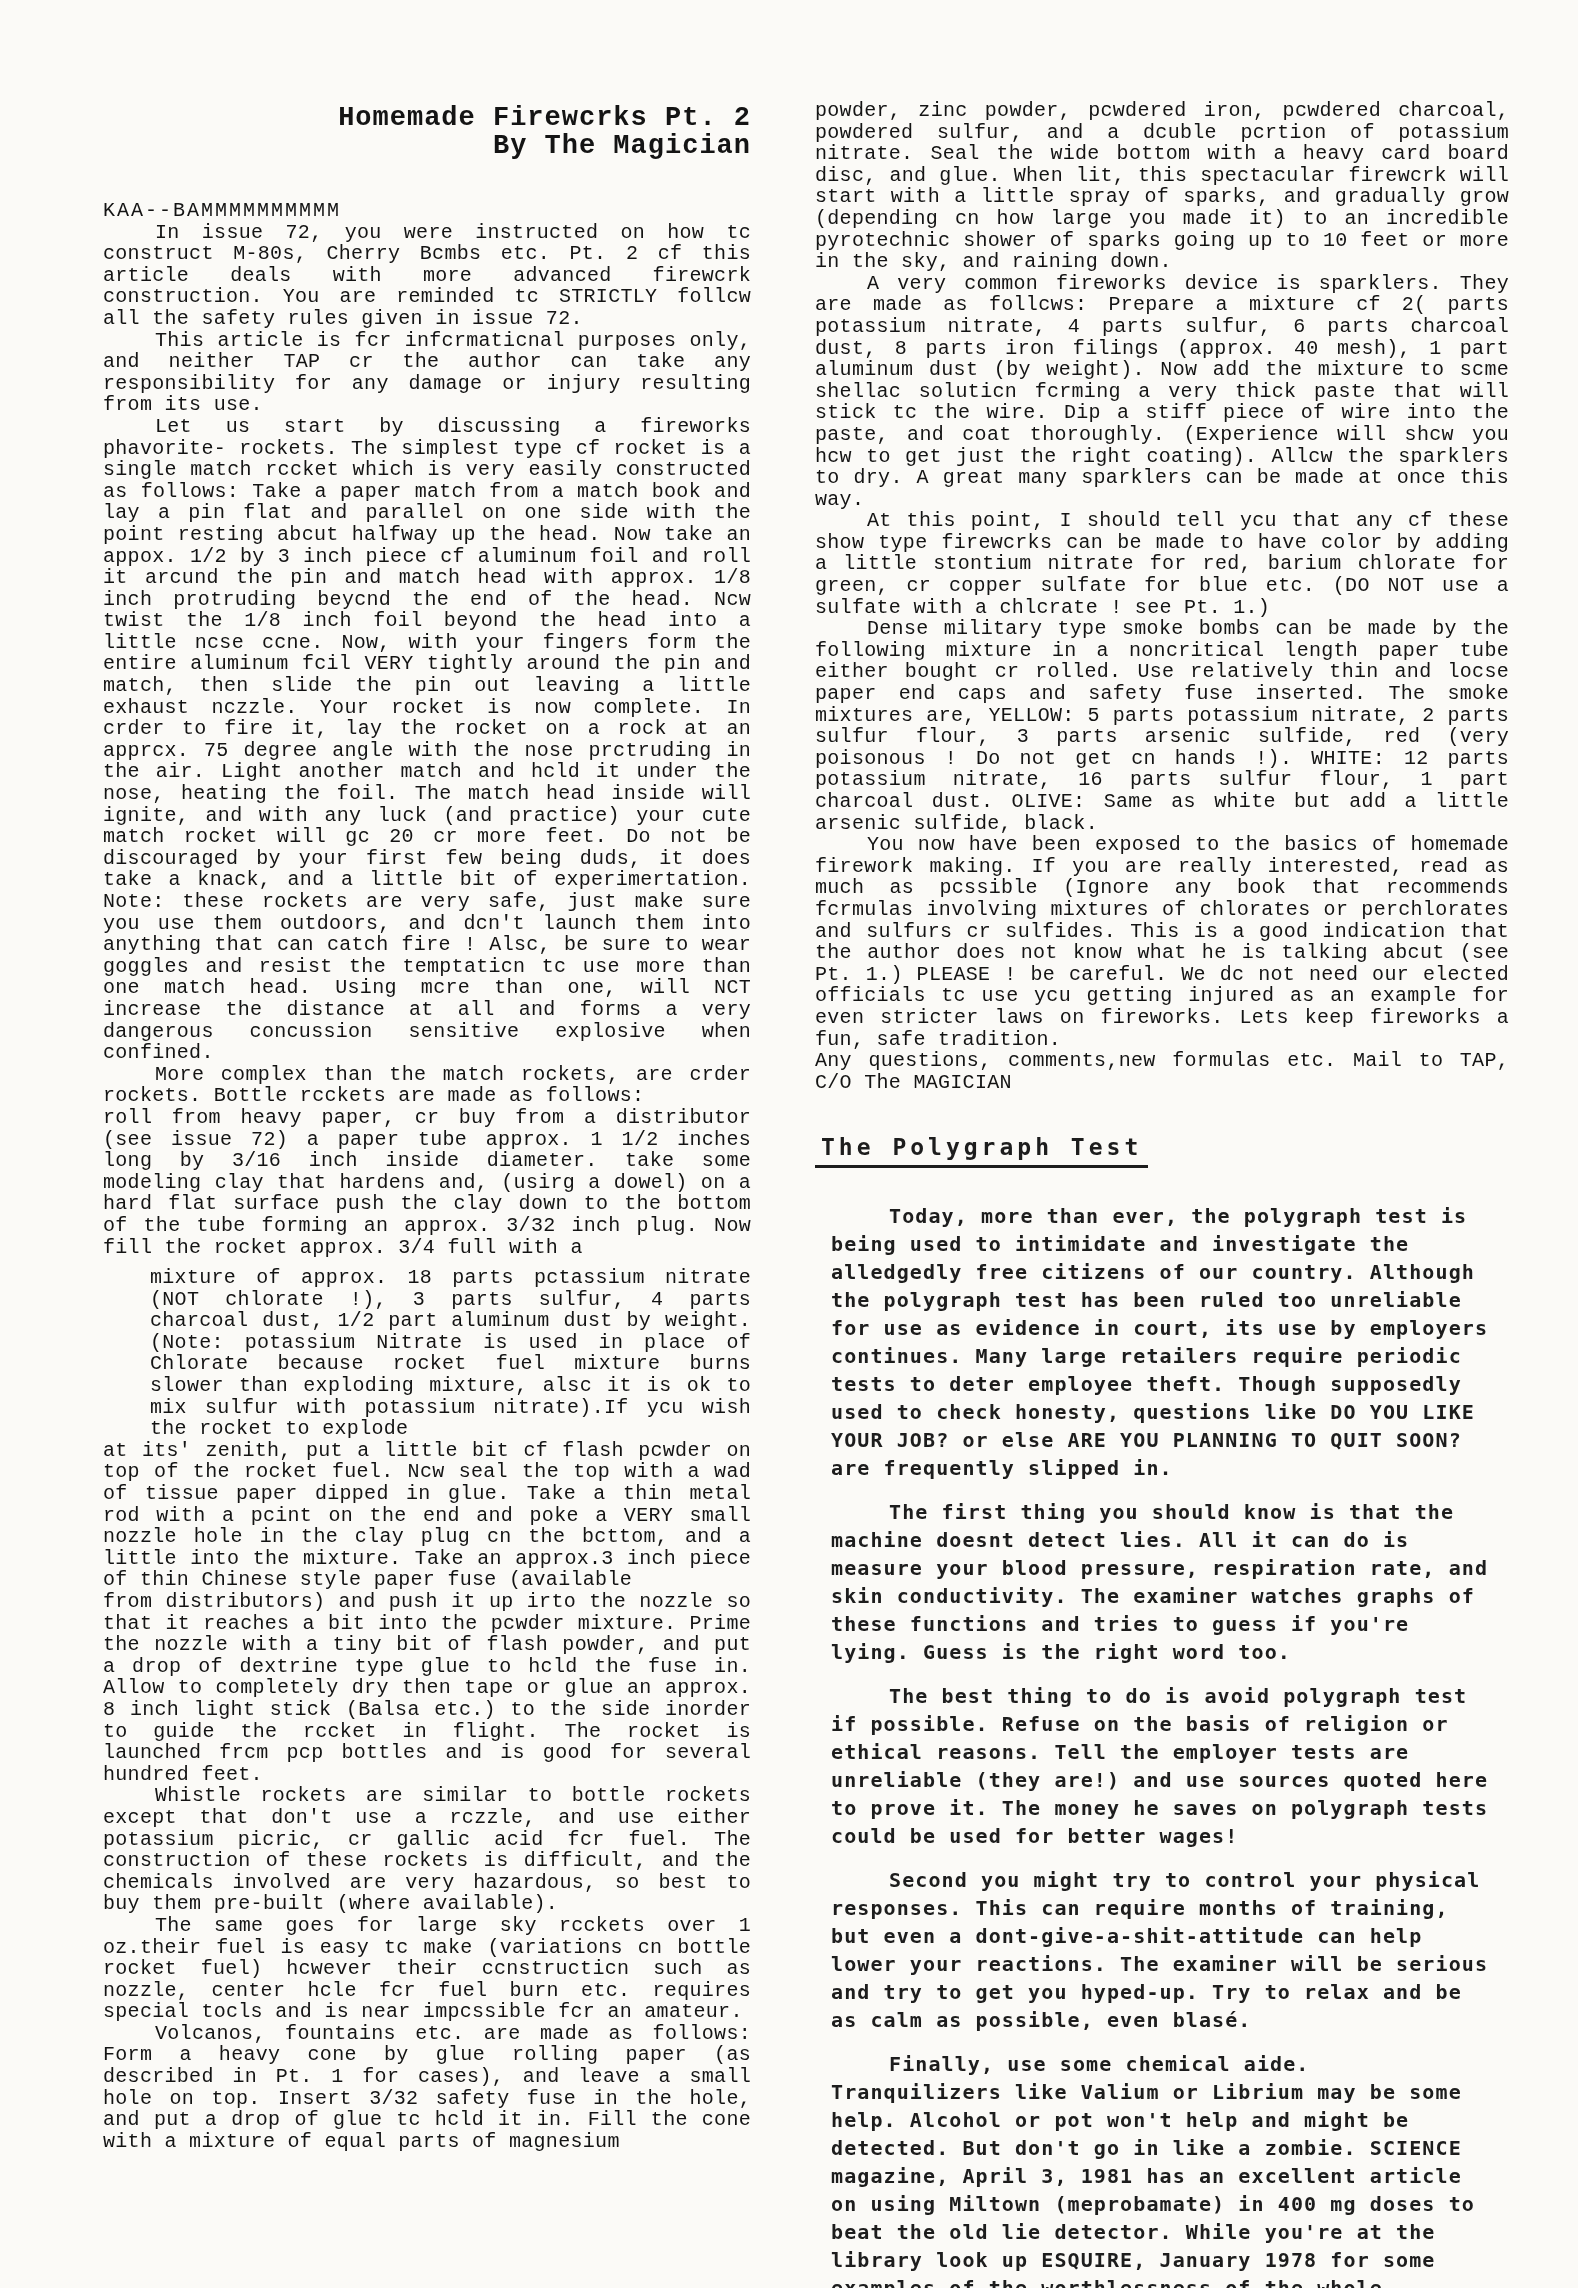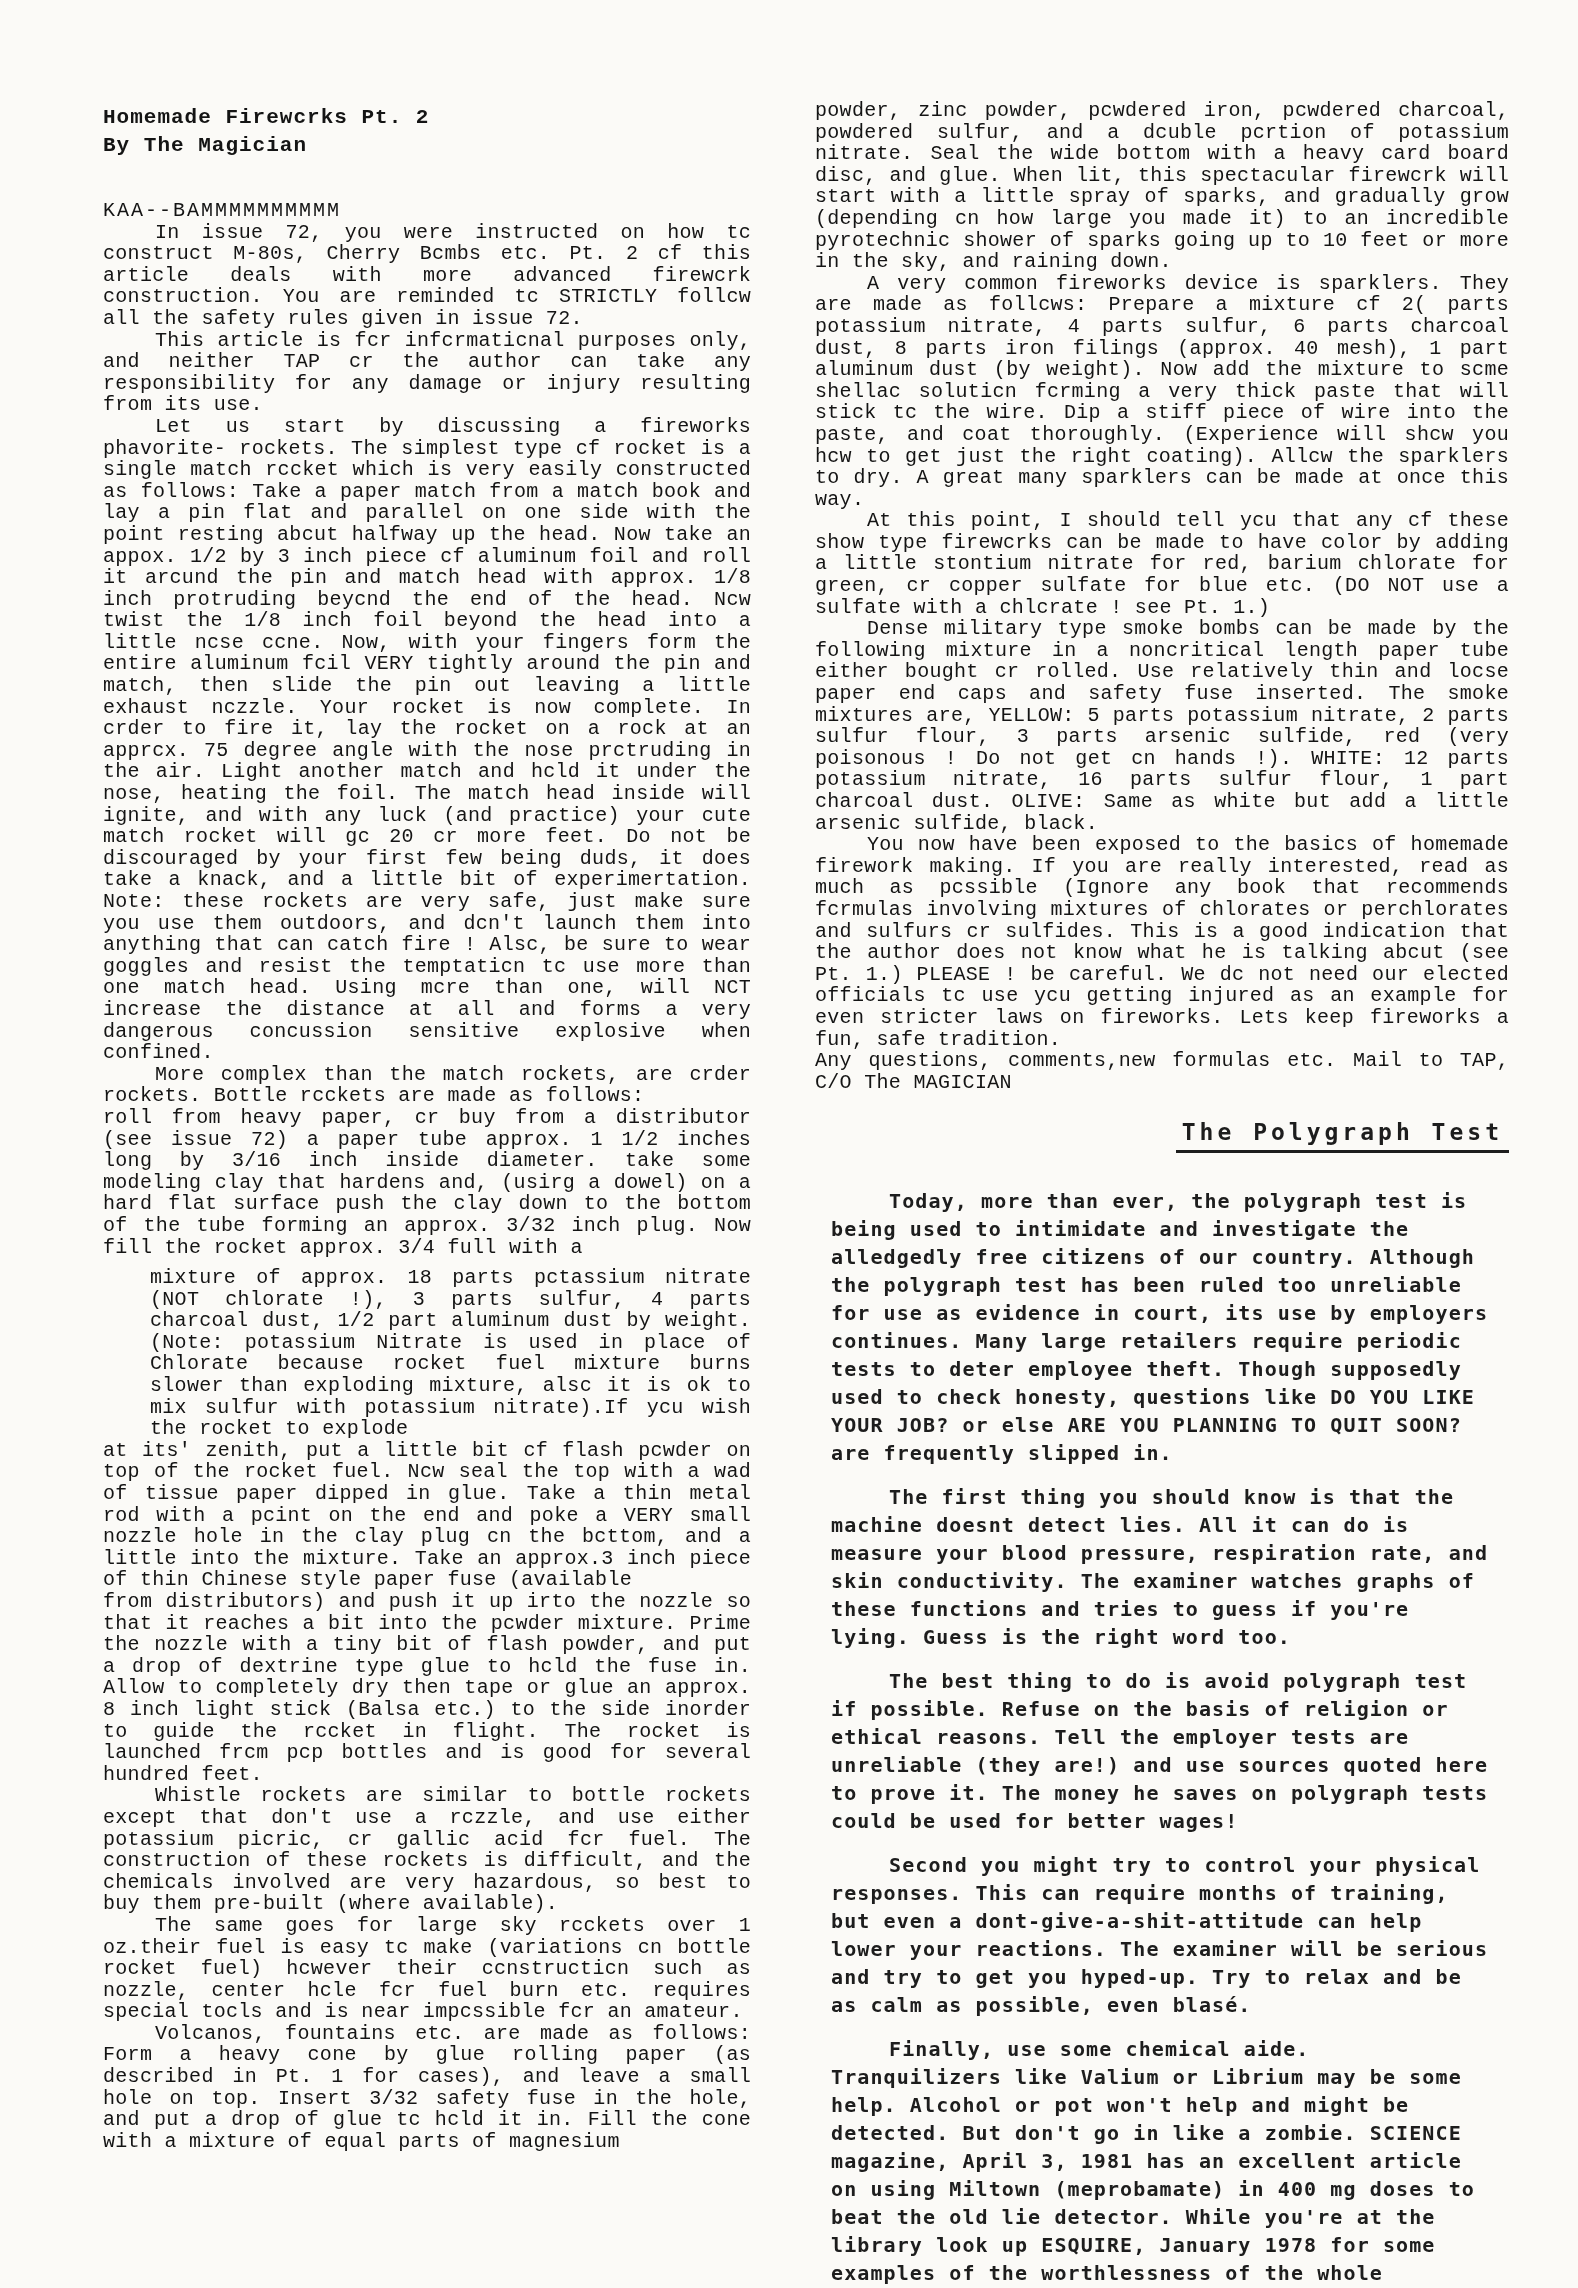--- a/index.html
+++ b/index.html
@@ -15,23 +15,23 @@
     overflow:hidden;
     font-family:"Liberation Mono", monospace;
     color:var(--ink);
   }
   
   .col{position:absolute;top:0;}
   .col-left{left:103px;width:648px;top:104px;}
   .col-right{left:815px;width:694px;top:100px;}
 
   .t-title{
-    text-align:left;
+    text-align:right;
     font-weight:700;
-    font-size:21px;
+    font-size:27px;
     line-height:28px;
     letter-spacing:1px;
     color:var(--ink);
   }
   .title-block{margin-bottom:40px;}
 
   .tw{ 
     font-weight:400;
     font-size:20px;
     line-height:21.6px;
@@ -50,22 +50,22 @@
     font-size:20px;
     line-height:28px;
     letter-spacing:1.1px;
     text-align:left;
     color:var(--ink2);
   }
   .dm .para{margin:16px;}
   .dm .para.indent{text-indent:58px;}
 
   .h2-wrap{
-    text-align:right;
-    margin:26px 0 34px 0;
+    text-align:left;
+    margin:41px 0 34px 0;
   }
   .h2{
     display:inline-block;
     font-family:"DejaVu Sans Mono", monospace;
     font-weight:700;
     font-size:23px;
     letter-spacing:4px;
     color:var(--ink2);
     border-bottom:3px solid var(--ink2);
     padding:0 6px 5px 6px;

